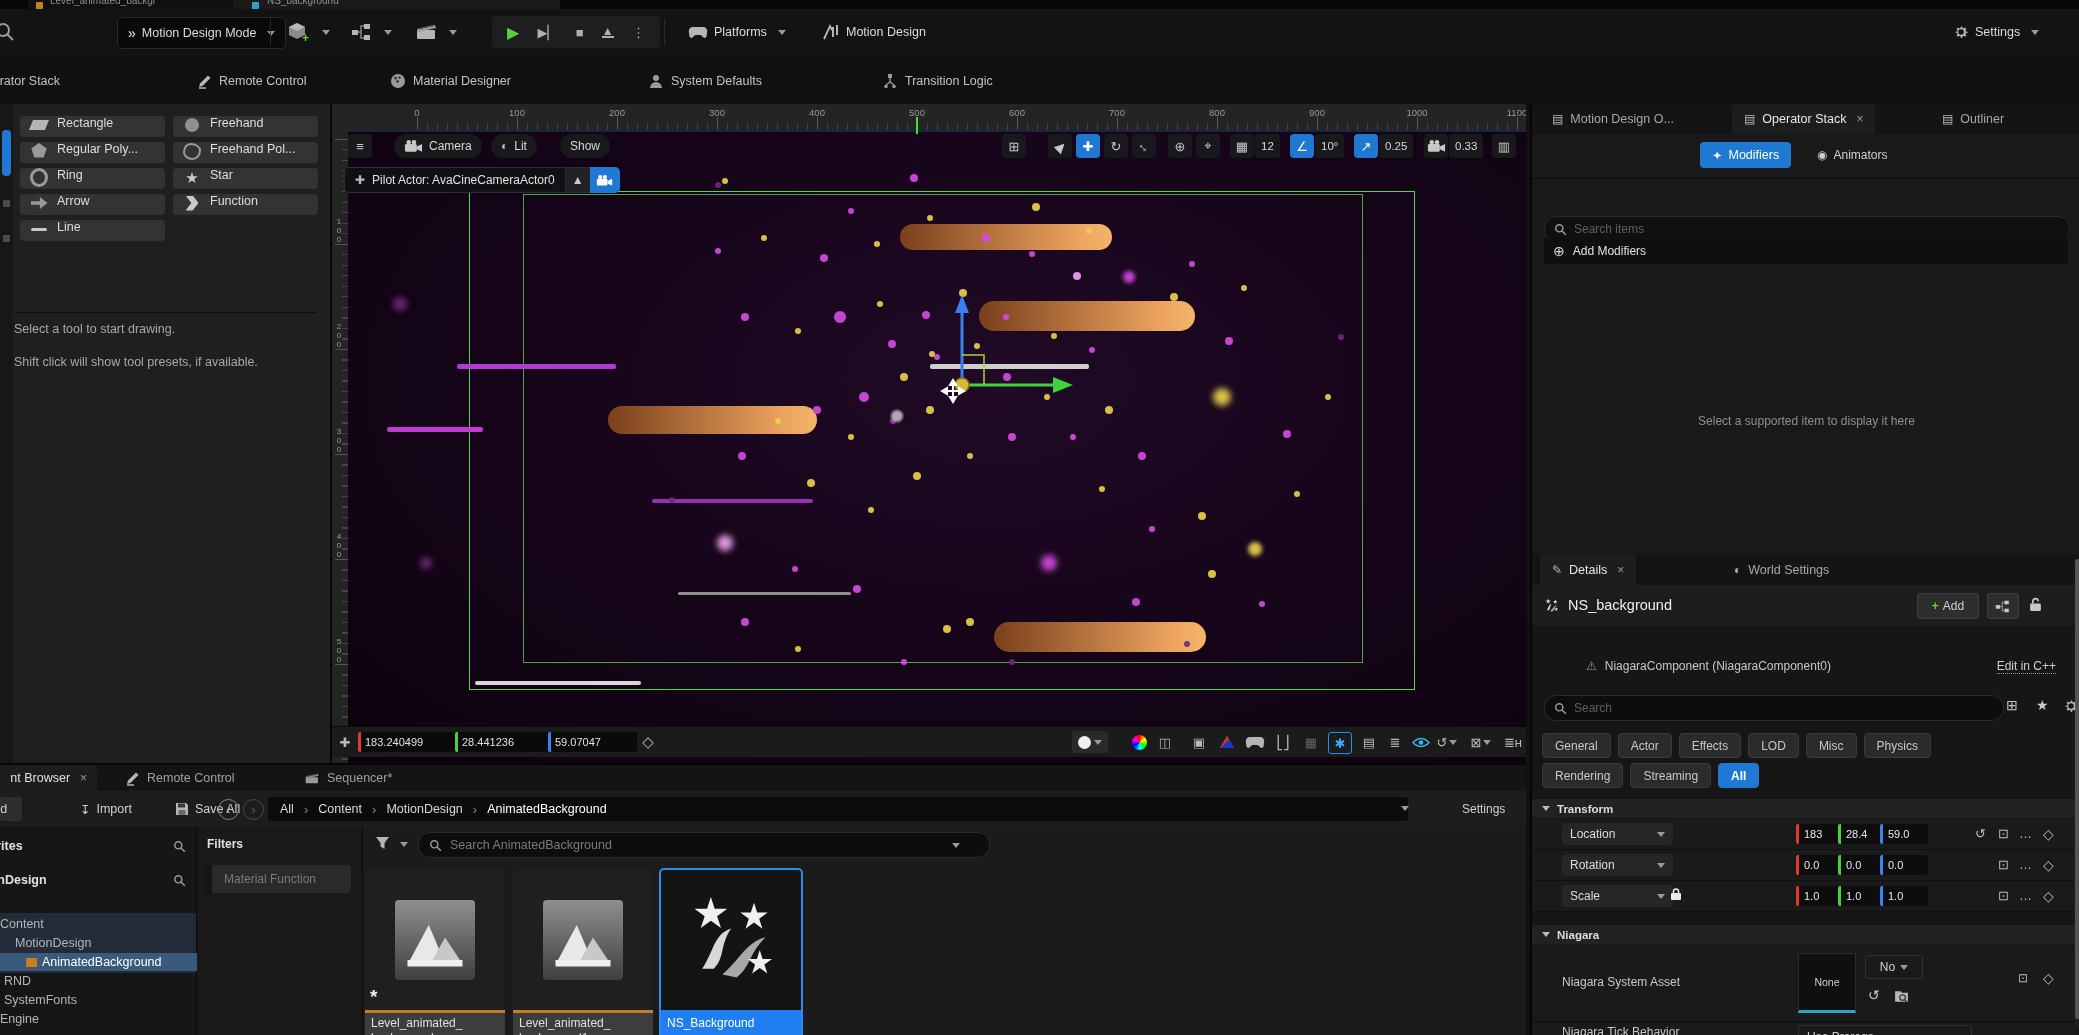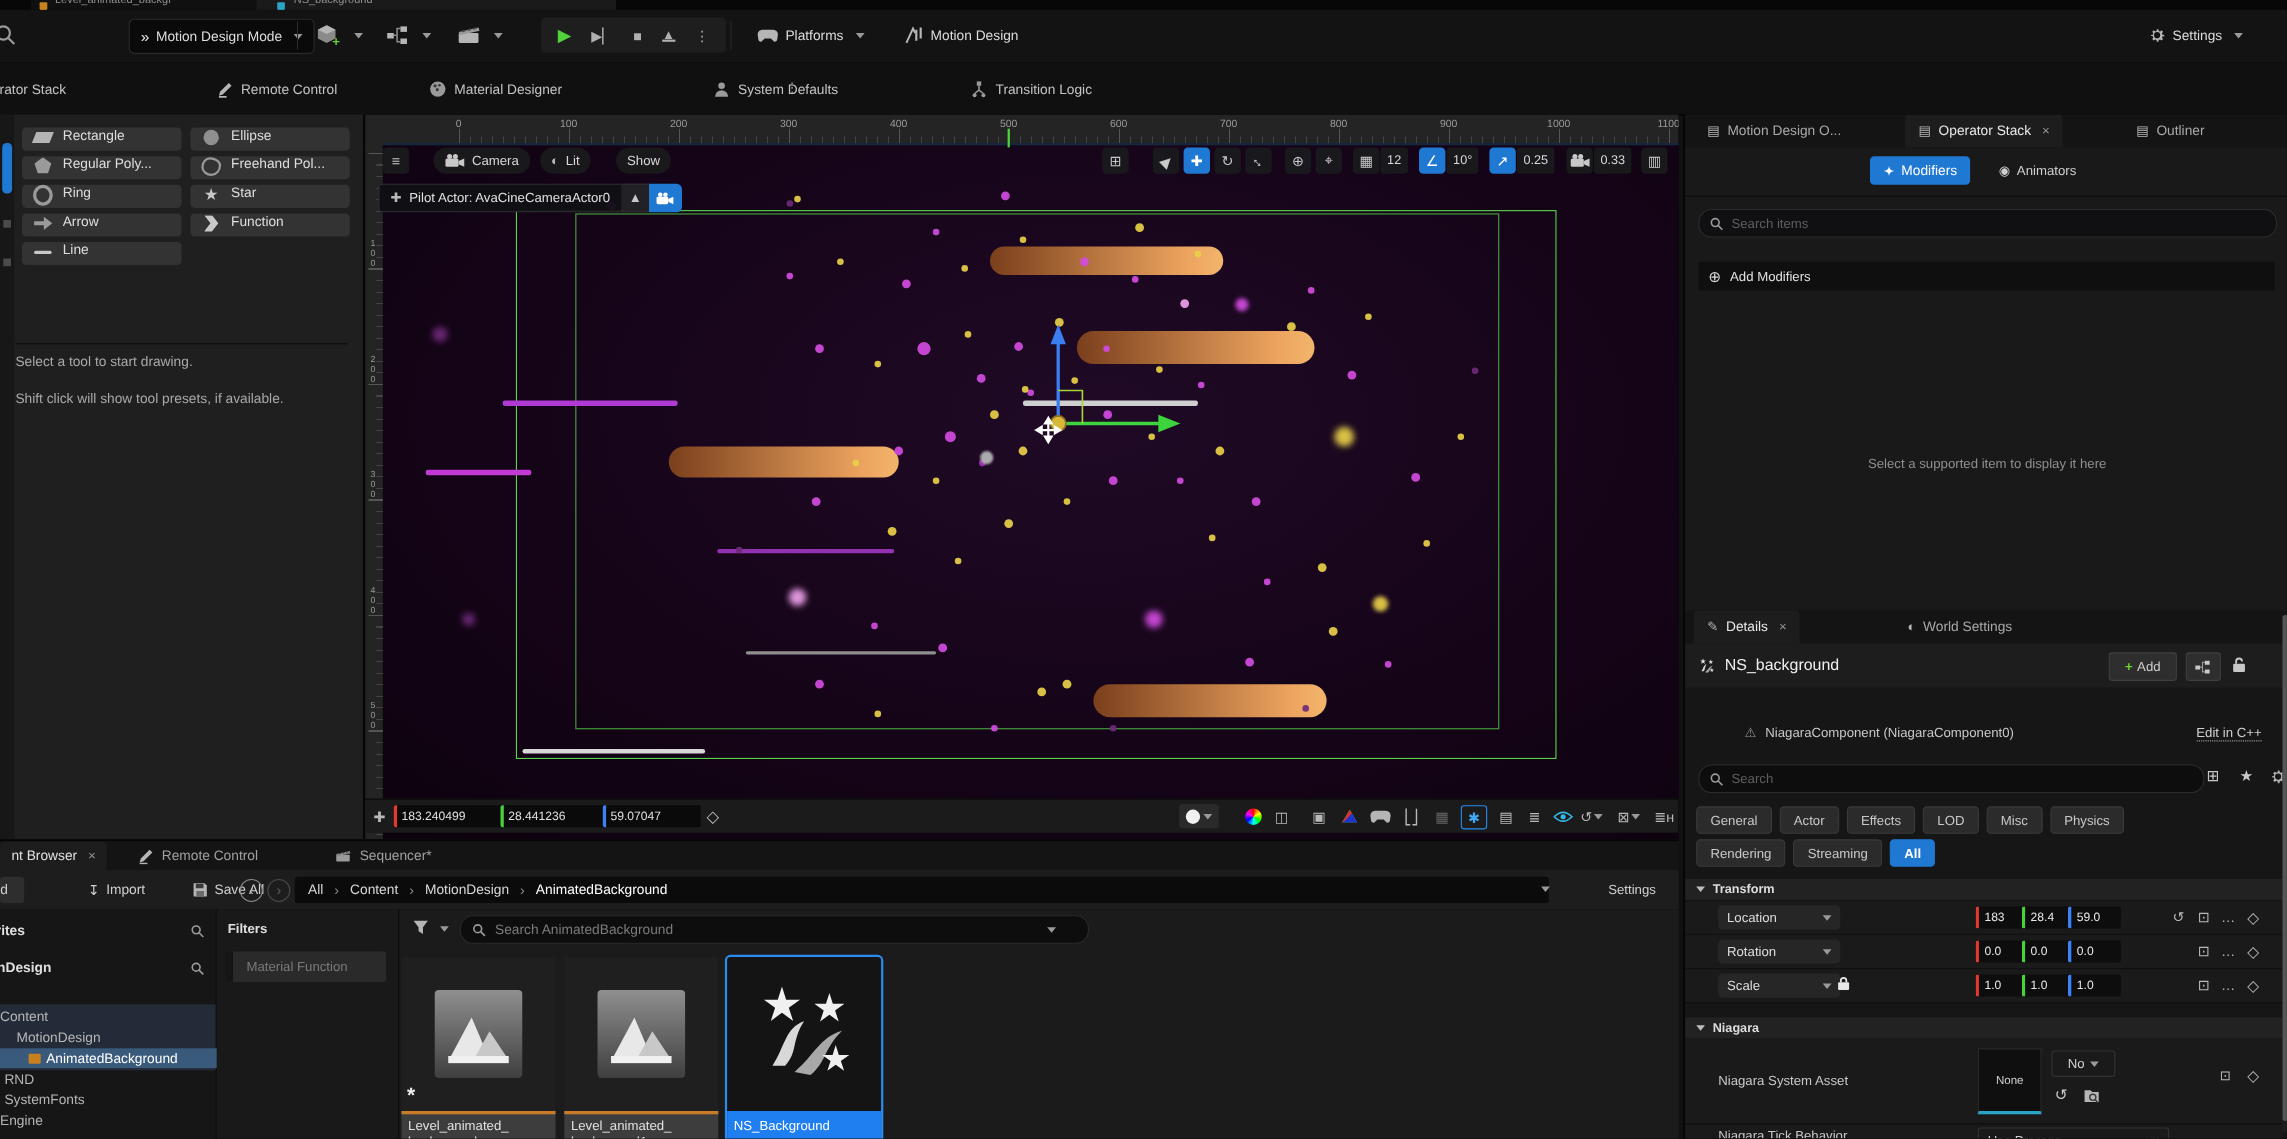--- a/index.html
+++ b/index.html
@@ -284,21 +284,21 @@
         <div class="tool-btn">
           <span class="tool-ico">
             <span class="tg-rect"></span>
           </span>
           <span>Rectangle</span>
         </div>
         <div class="tool-btn">
           <span class="tool-ico">
             <span class="tg-ellipse"></span>
           </span>
-          <span>Ellipse</span>
+          <span>Freehand</span>
         </div>
         <div class="tool-btn">
           <span class="tool-ico">
             <span class="tg-poly"></span>
           </span>
           <span>Regular Poly...</span>
         </div>
         <div class="tool-btn">
           <span class="tool-ico">
             <span class="tg-free"></span>
@@ -626,21 +626,21 @@
     <div id="rp-body">
       <div class="blue-btn abs" style="left:168px;top:8px">
         <span>✦</span>
         <span>Modifiers</span>
       </div>
       <div class="abs row" style="left:285px;top:8px;height:26px;gap:6px;color:#d0d0d0">
         <span>◉</span>
         <span>Animators</span>
       </div>
       <div class="abs" style="left:0;top:44px;width:549px;height:1px;background:#0a0a0a"></div>
-      <div class="pillbox" style="left:12px;top:56px;width:506px">
+      <div class="pillbox" style="left:12px;top:82px;width:506px">
         <span style="color:#9a9a9a">
             <svg width="13" height="13" viewBox="0 0 22 22">
               <circle cx="9" cy="9" r="6" fill="none" stroke="#9a9a9a" stroke-width="2.5"></circle>
               <line x1="13.5" y1="13.5" x2="20" y2="20" stroke="#9a9a9a" stroke-width="2.5"></line>
             </svg>
           </span>
         <span>Search items</span>
       </div>
       <div class="abs row" style="left:12px;top:104px;width:524px;height:26px;background:#0f0f0f;gap:8px;padding-left:9px;color:#e0e0e0;border-radius:2px;box-sizing:border-box">
         <span style="font-size:14px;color:#d8d8d8">⊕</span>

